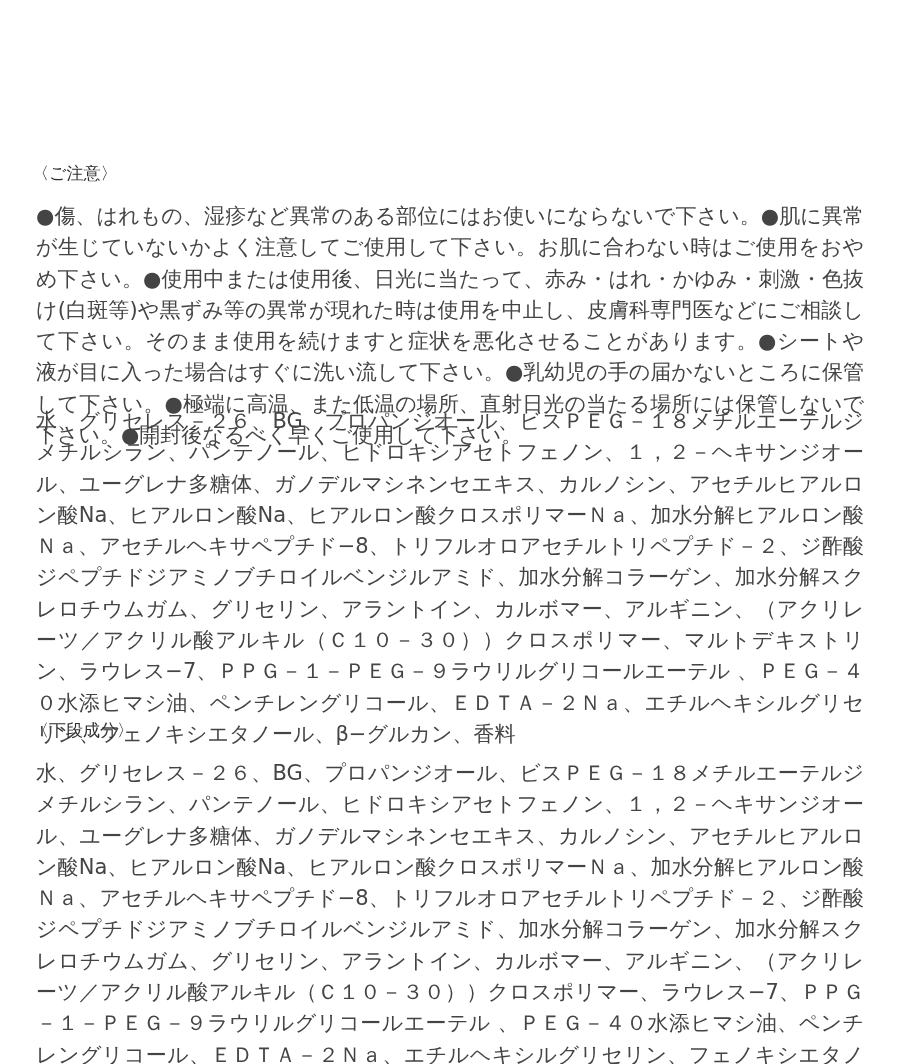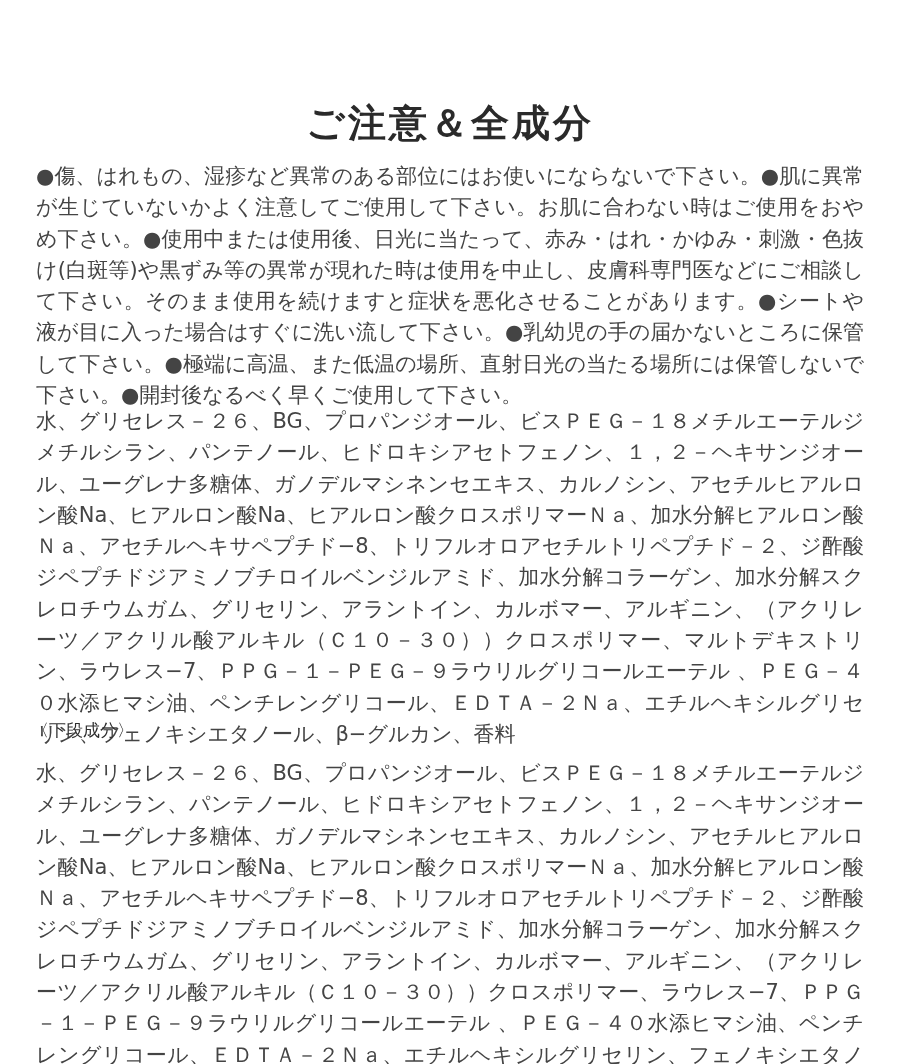--- a/index.html
+++ b/index.html
@@ -57,23 +57,23 @@
     }
     #sec-caution { top: 161px; }
     #sec-upper { top: 406px; }
     #sec-lower { top: 718px; }
   </style>
 </head>
 <body>
 
 <div class="page">
 
-  <h1 class="main-title">ご注意＆全成分</h1>
 
   <section class="section" id="sec-caution">
+    <h2 class="section-heading">〈ご注意〉</h2>
     <p class="section-body">●傷、はれもの、湿疹など異常のある部位にはお使いにならないで下さい。●肌に異常が生じていないかよく注意してご使用して下さい。お肌に合わない時はご使用をおやめ下さい。●使用中または使用後、日光に当たって、赤み・はれ・かゆみ・刺激・色抜け(白斑等)や黒ずみ等の異常が現れた時は使用を中止し、皮膚科専門医などにご相談して下さい。そのまま使用を続けますと症状を悪化させることがあります。●シートや液が目に入った場合はすぐに洗い流して下さい。●乳幼児の手の届かないところに保管して下さい。●極端に高温、また低温の場所、直射日光の当たる場所には保管しないで下さい。●開封後なるべく早くご使用して下さい。</p>
   </section>
 
   <section class="section" id="sec-upper">
     <p class="section-body">水、グリセレス－２６、BG、プロパンジオール、ビスＰＥＧ－１８メチルエーテルジメチルシラン、パンテノール、ヒドロキシアセトフェノン、１，２－ヘキサンジオール、ユーグレナ多糖体、ガノデルマシネンセエキス、カルノシン、アセチルヒアルロン酸Na、ヒアルロン酸Na、ヒアルロン酸クロスポリマーＮａ、加水分解ヒアルロン酸Ｎａ、アセチルヘキサペプチド−8、トリフルオロアセチルトリペプチド－２、ジ酢酸ジペプチドジアミノブチロイルベンジルアミド、加水分解コラーゲン、加水分解スクレロチウムガム、グリセリン、アラントイン、カルボマー、アルギニン、（アクリレーツ／アクリル酸アルキル（Ｃ１０－３０））クロスポリマー、マルトデキストリン、ラウレス−7、ＰＰＧ－１－ＰＥＧ－９ラウリルグリコールエーテル 、ＰＥＧ－４０水添ヒマシ油、ペンチレングリコール、ＥＤＴＡ－２Ｎａ、エチルヘキシルグリセリン、フェノキシエタノール、β−グルカン、香料</p>
   </section>
 
   <section class="section" id="sec-lower">
     <h2 class="section-heading">〈下段成分〉</h2>
     <p class="section-body">水、グリセレス－２６、BG、プロパンジオール、ビスＰＥＧ－１８メチルエーテルジメチルシラン、パンテノール、ヒドロキシアセトフェノン、１，２－ヘキサンジオール、ユーグレナ多糖体、ガノデルマシネンセエキス、カルノシン、アセチルヒアルロン酸Na、ヒアルロン酸Na、ヒアルロン酸クロスポリマーＮａ、加水分解ヒアルロン酸Ｎａ、アセチルヘキサペプチド−8、トリフルオロアセチルトリペプチド－２、ジ酢酸ジペプチドジアミノブチロイルベンジルアミド、加水分解コラーゲン、加水分解スクレロチウムガム、グリセリン、アラントイン、カルボマー、アルギニン、（アクリレーツ／アクリル酸アルキル（Ｃ１０－３０））クロスポリマー、ラウレス−7、ＰＰＧ－１－ＰＥＧ－９ラウリルグリコールエーテル 、ＰＥＧ－４０水添ヒマシ油、ペンチレングリコール、ＥＤＴＡ－２Ｎａ、エチルヘキシルグリセリン、フェノキシエタノール、β−グルカン、香料</p>

